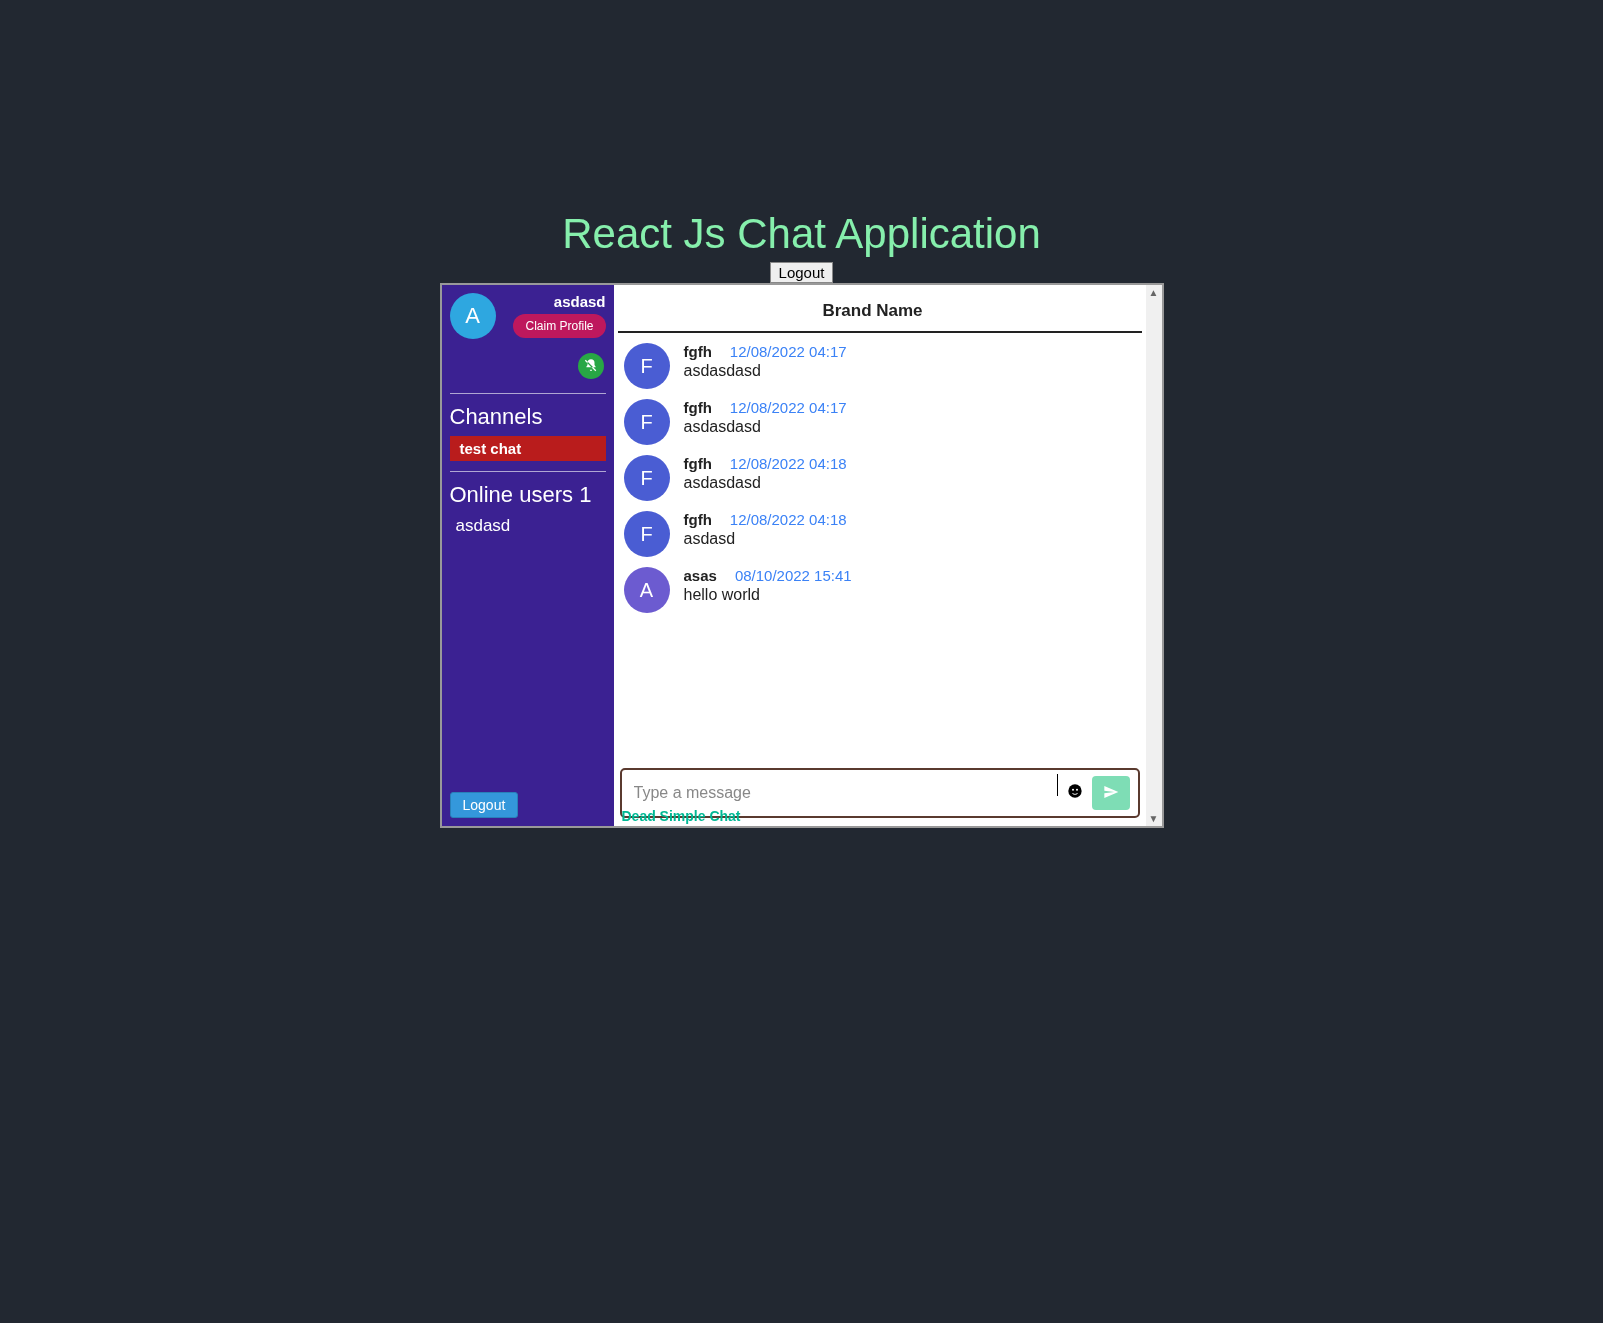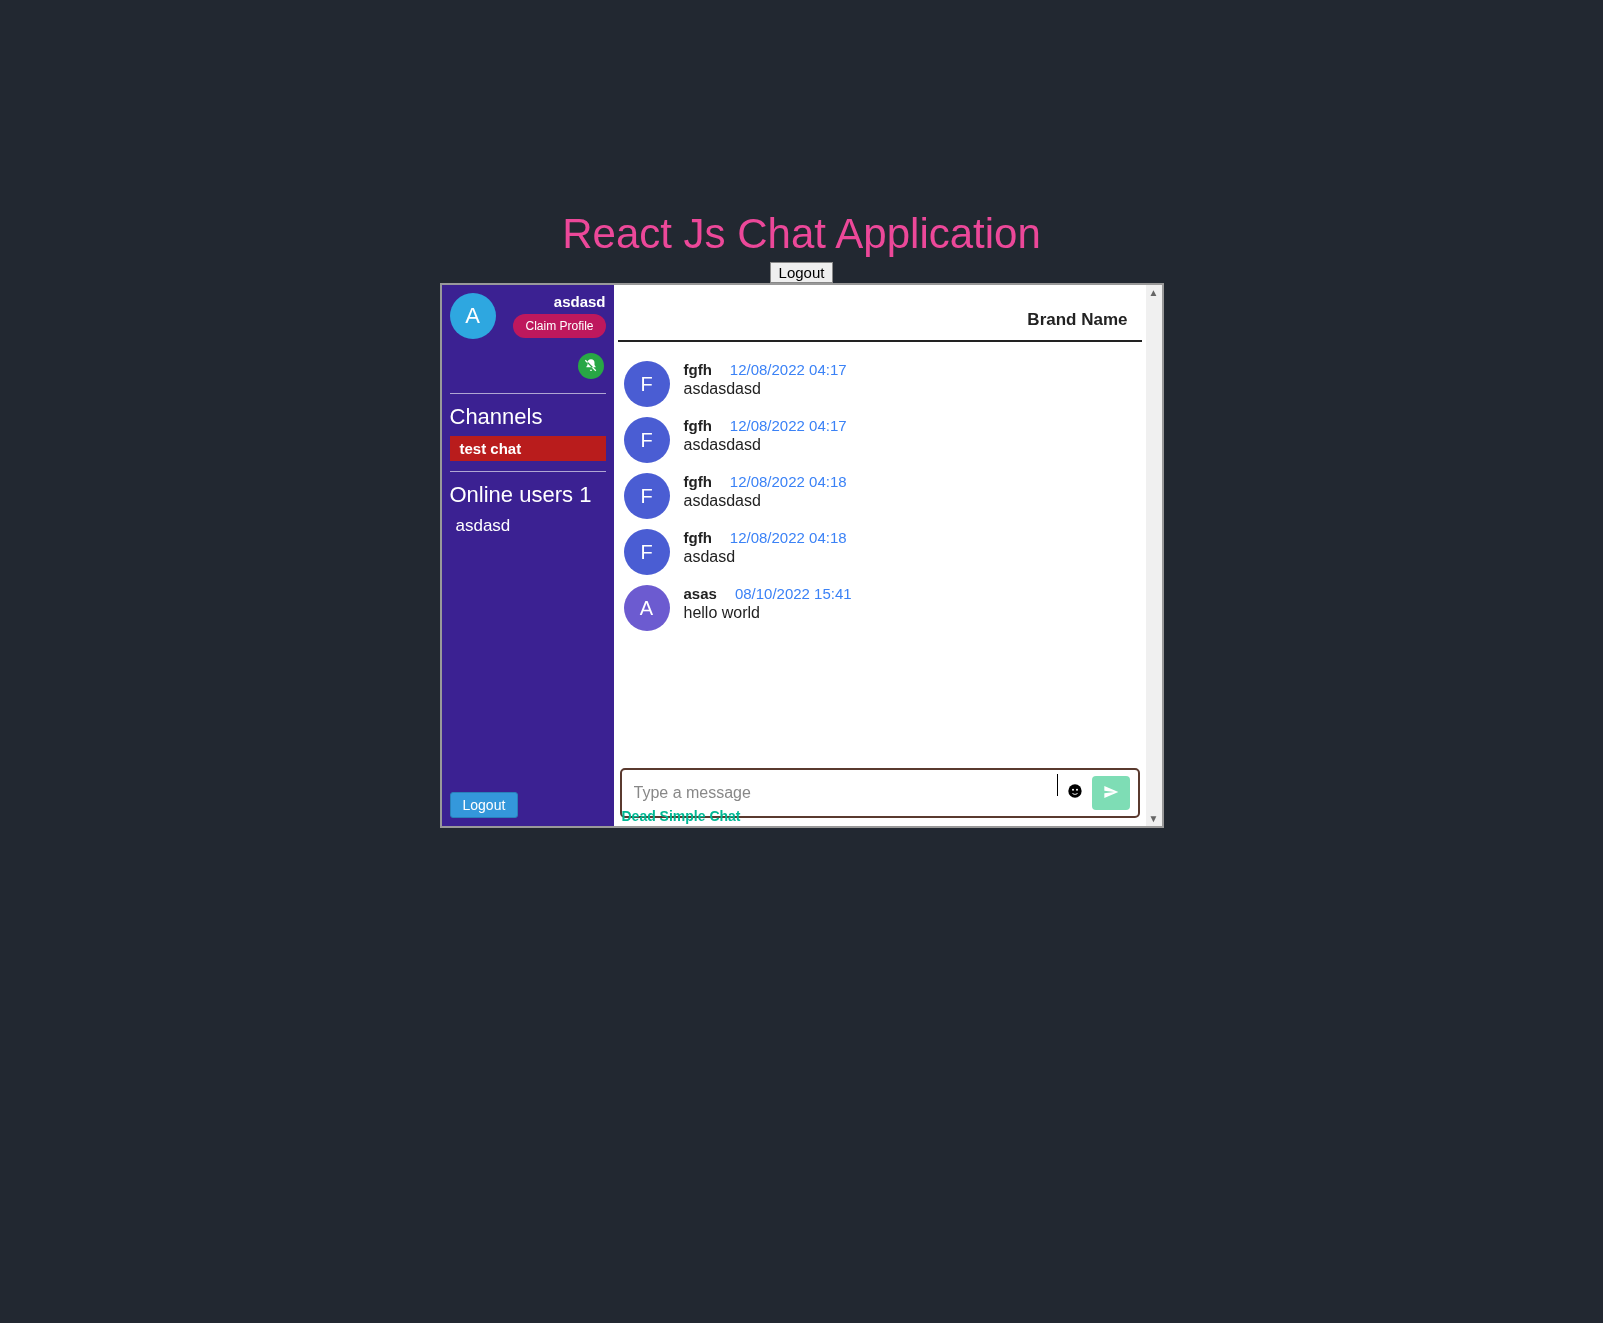--- a/index.html
+++ b/index.html
@@ -4,21 +4,21 @@
 <style>
   * { box-sizing: border-box; margin: 0; padding: 0; }
   body {
     background: #222831;
     font-family: 'Segoe UI', Tahoma, sans-serif;
     width: 1603px;
     height: 1323px;
     overflow: hidden;
   }
   .page-title {
-    color: #ec4899;
+    color: #86efac;
     text-align: center;
     font-size: 42px;
     font-weight: 400;
     margin-top: 210px;
   }
   .logout-top {
     display: block;
     margin: 4px auto 0 auto;
     background: #efefef;
     border: 1px solid #888;
@@ -162,27 +162,27 @@
     font-weight: 600;
   }
   .main-area {
     flex: 1;
     display: flex;
     flex-direction: column;
     position: relative;
     min-width: 0;
   }
   .brand-row {
-    text-align: right;
+    text-align: center;
     font-weight: 700;
     font-size: 17px;
     color: #222;
     padding: 16px 14px 10px 0;
     border-bottom: 2px solid #222;
-    margin: 9px 4px;
+    margin: 0 4px;
   }
   .messages {
     flex: 1;
     overflow-y: auto;
     padding-bottom: 8px;
   }
   .msg {
     display: flex;
     padding: 10px 10px 0 10px;
     align-items: flex-start;

